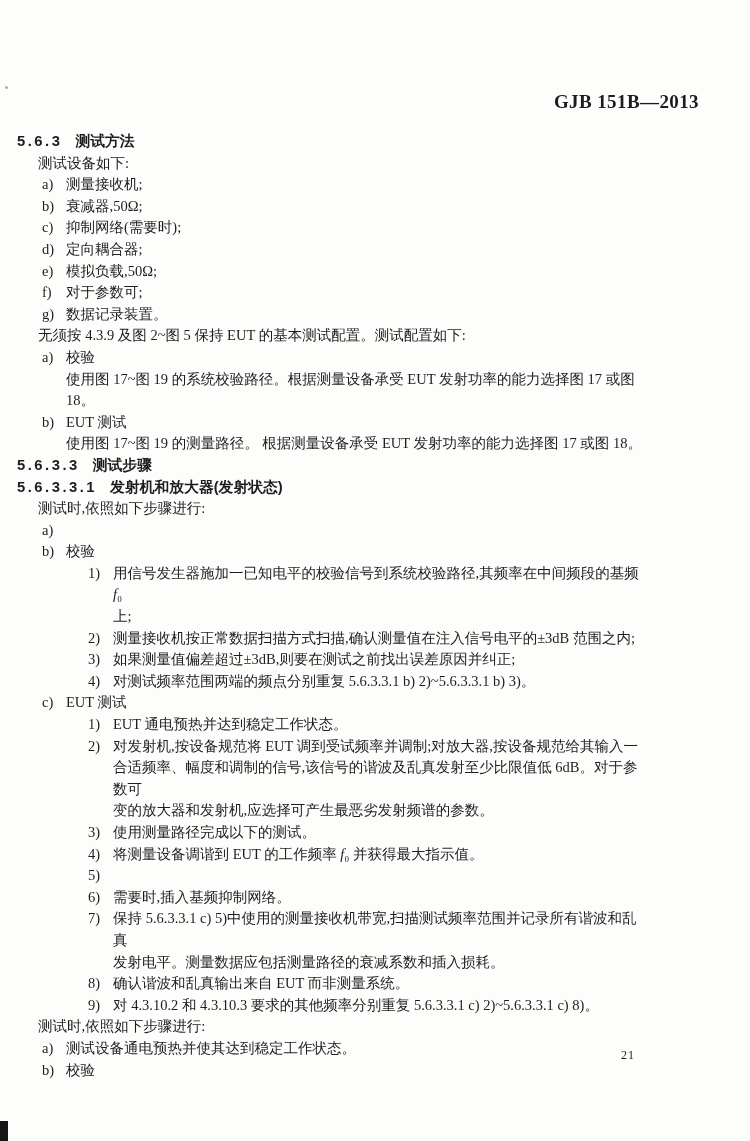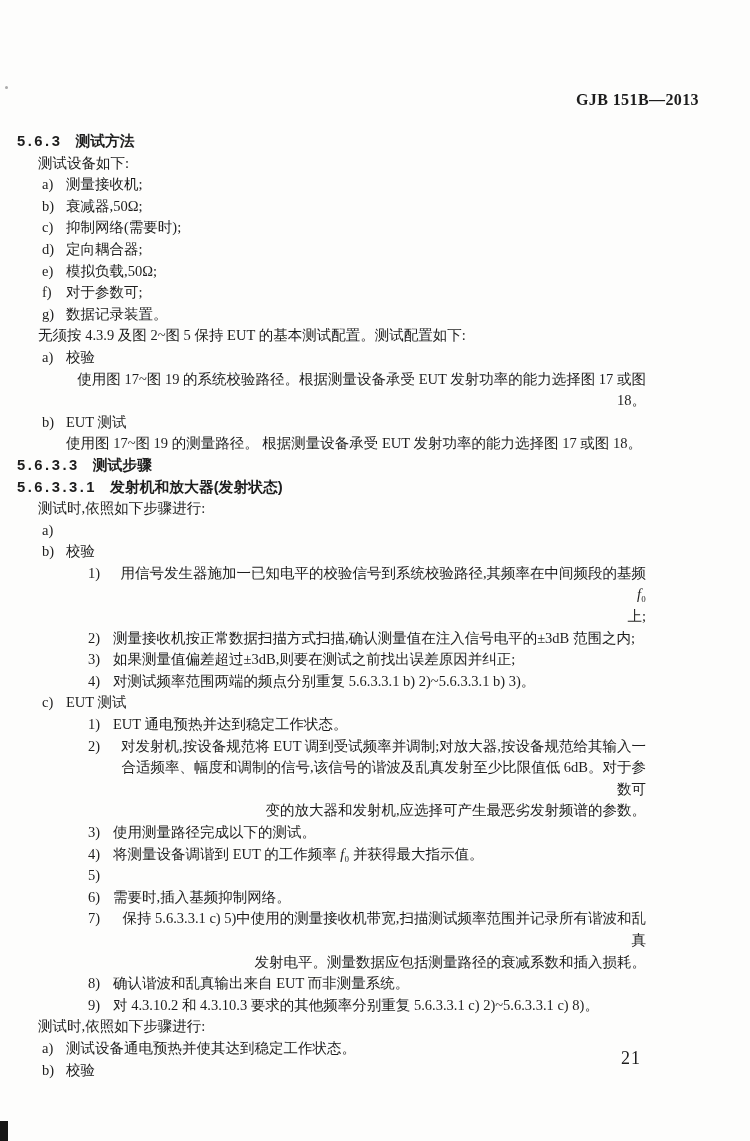--- a/index.html
+++ b/index.html
@@ -10,53 +10,53 @@
     background: #fdfdfc;
     font-family: "Liberation Serif", "DejaVu Serif", serif;
     color: #1d1d1d;
     overflow: hidden;
   }
   .doc-header {
     position: absolute;
     top: 91px;
     right: 51px;
     font-weight: bold;
-    font-size: 16px;
+    font-size: 19px;
     letter-spacing: 0.4px;
     font-family: "Liberation Serif", "DejaVu Serif", serif;
   }
   .doc-body {
     position: absolute;
     top: 131px;
     left: 0;
     width: 646px;
     font-size: 14.5px;
     line-height: 21.6px;
   }
   .blk { display: flex; align-items: flex-start; }
-  .blk .txt { white-space: pre-wrap; text-align: right; }
+  .blk .txt { white-space: pre-wrap; }
   .heading {
     font-family: "Liberation Sans", "DejaVu Sans", sans-serif;
     font-weight: bold;
     margin-left: 17px;
     font-size: 14.8px;
   }
   .heading .h-num { letter-spacing: 2.5px; margin-right: 13px; flex: none; }
   .para { margin-left: 38px; }
   .item { margin-left: 42px; }
   .item > .lbl { width: 24px; flex: none; }
   .subitem { margin-left: 88px; }
   .subitem > .lbl { width: 25px; flex: none; }
   .cont { margin-left: 66px; }
   .fsub { font-style: italic; font-family: "Liberation Serif", serif; }
   .page-number {
     position: absolute;
     top: 1048px;
     left: 621px;
-    font-size: 18px;
+    font-size: 12px;
     letter-spacing: 1px;
   }
   .corner-mark {
     position: absolute;
     left: 0;
     top: 1121px;
     width: 8px;
     height: 20px;
     background: #171717;
   }

